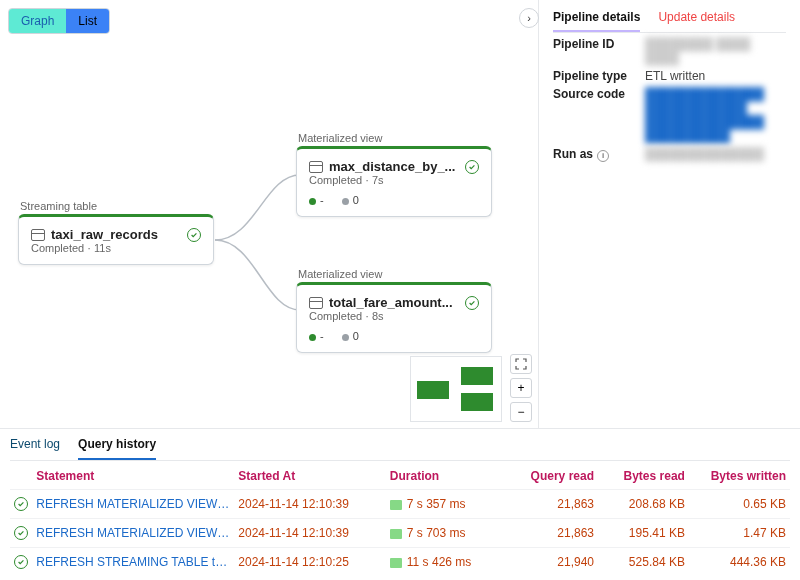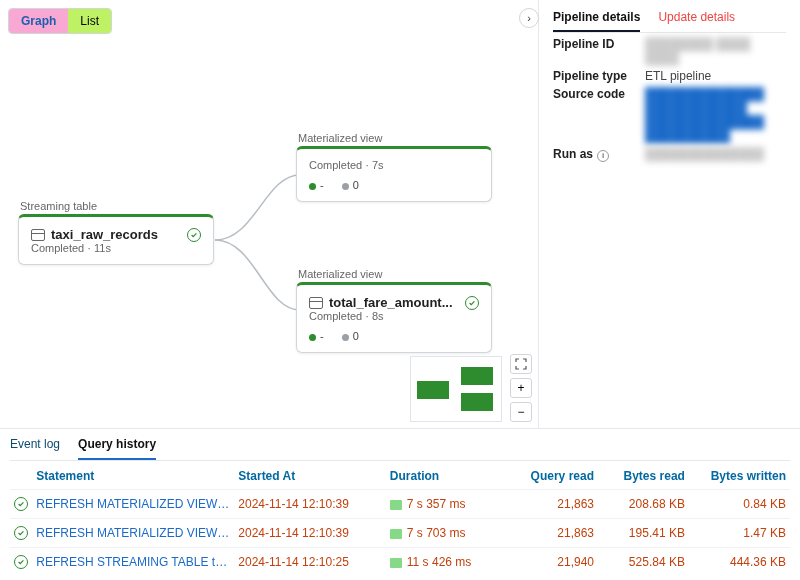--- a/index.html
+++ b/index.html
@@ -1,22 +1,22 @@
 <!DOCTYPE html>
 <html><head>
 <meta charset="utf-8">
 <style>
   * { box-sizing: border-box; margin: 0; padding: 0; font-family: -apple-system, BlinkMacSystemFont, "Segoe UI", sans-serif; }
   body { width: 800px; height: 580px; overflow: hidden; background: #fff; font-size: 12px; color: #333; }
   .root { display: flex; flex-direction: column; height: 100%; }
   .main { display: flex; flex: 1; min-height: 0; }
   .canvas-wrap { flex: 1; position: relative; background: #fff; }
   .view-toggle { position: absolute; top: 8px; left: 8px; display: inline-flex; border: 1px solid #cfd6dc; border-radius: 4px; overflow: hidden; z-index: 5; }
-  .view-toggle button { border: none; background: #bef264; padding: 5px 12px; font-size: 12px; cursor: pointer; }
-  .view-toggle button.active { background: #f9a8d4; color: #1b5fae; font-weight: 700; }
+  .view-toggle button { border: none; background: #3b82f6; padding: 5px 12px; font-size: 12px; cursor: pointer; }
+  .view-toggle button.active { background: #5eead4; color: #1b5fae; font-weight: 400; }
   .chevron { position: absolute; right: -1px; top: 8px; width: 20px; height: 20px; border: 1px solid #d1d5da; border-radius: 50%; background: #fff; display: flex; align-items: center; justify-content: center; font-size: 11px; cursor: pointer; z-index: 5; }
   .canvas { position: absolute; inset: 0; background-image: radial-gradient(#dcdcdc 0.5px, transparent 0.5px); background-size: 6px 6px; background-position: 2px 2px; }
   .svg-edges { position: absolute; inset: 0; pointer-events: none; }
   .node-group { position: absolute; }
   .node-label { font-size: 11px; color: #666; margin: 0 0 2px 2px; }
   .node { width: 196px; background: #fff; border: 1px solid #d0d6dc; border-top: 3px solid #2e8b2e; border-radius: 6px; box-shadow: 0 1px 3px rgba(0,0,0,0.08); padding: 10px 12px; }
   .node-title { display: flex; align-items: center; gap: 6px; font-size: 13px; font-weight: 600; color: #222; }
   .node-title .nm { flex: 1; overflow: hidden; text-overflow: ellipsis; white-space: nowrap; }
   .tbl-icon { width: 14px; height: 12px; border: 1.2px solid #666; border-radius: 2px; position: relative; }
   .tbl-icon::after { content: ""; position: absolute; left: 0; right: 0; top: 3px; border-top: 1.2px solid #666; }
@@ -27,33 +27,33 @@
   .dot { width: 7px; height: 7px; border-radius: 50%; display: inline-block; margin-right: 4px; vertical-align: middle; }
   .dot.green { background: #2e8b2e; }
   .dot.grey { background: #9aa0a6; }
   .minimap { position: absolute; right: 36px; bottom: 6px; width: 92px; height: 66px; border: 1px solid #e1e4e8; background: #fff; }
   .minimap .blk { position: absolute; background: #2e8b2e; }
   .map-controls { position: absolute; right: 6px; bottom: 6px; display: flex; flex-direction: column; gap: 4px; }
   .map-controls button { width: 22px; height: 20px; border: 1px solid #d1d5da; background: #fff; border-radius: 3px; font-size: 12px; cursor: pointer; display: flex; align-items: center; justify-content: center; }
   .sidebar { width: 262px; border-left: 1px solid #e6e8eb; padding: 10px 14px; background: #fff; }
   .sb-tabs { display: flex; gap: 18px; border-bottom: 1px solid #e6e8eb; font-size: 12px; }
   .sb-tabs div { padding: 0 0 6px; cursor: pointer; color: #ef4444; }
-  .sb-tabs div.active { font-weight: 600; color: #111; border-bottom: 2px solid #0f172a; }
+  .sb-tabs div.active { font-weight: 600; color: #111; border-bottom: 2px solid #c4b5fd; }
   .sb-row { display: flex; margin-top: 4px; font-size: 12px; }
   .sb-row .k { width: 92px; font-weight: 600; color: #222; }
   .sb-row .v { flex: 1; color: #444; }
   .sb-row .blur { color: #ccc; filter: blur(3px); }
   .sb-row .link { color: #1b6ac9; filter: blur(3px); }
   .sb-row .info { display: inline-flex; width: 12px; height: 12px; border: 1px solid #999; border-radius: 50%; font-size: 8px; align-items: center; justify-content: center; margin-left: 4px; color: #777; }
   .bottom { border-top: 1px solid #e6e8eb; padding: 0 10px 4px; }
   .btm-tabs { display: flex; gap: 18px; border-bottom: 1px solid #e6e8eb; font-size: 12px; padding: 8px 0 0; }
   .btm-tabs div { padding: 0 0 7px; cursor: pointer; color: #0c4a6e; }
   .btm-tabs div.active { font-weight: 600; color: #111; border-bottom: 2px solid #1b6ac9; }
   table { width: 100%; border-collapse: collapse; font-size: 12px; table-layout: fixed; }
-  th { text-align: left; font-weight: 600; color: #0369a1; padding: 8px 4px 6px; }
+  th { text-align: left; font-weight: 600; color: #be185d; padding: 8px 4px 6px; }
   th.r, td.r { text-align: right; }
   tbody td { padding: 7px 4px; border-top: 1px solid #f0f1f3; color: #c2410c; white-space: nowrap; overflow: hidden; text-overflow: ellipsis; }
   td.stmt { color: #1b6ac9; }
   .st-icon { width: 14px; height: 14px; border: 1.5px solid #2e8b2e; border-radius: 50%; display: inline-flex; align-items: center; justify-content: center; }
   .durbar { display: inline-block; width: 12px; height: 10px; background: #86d986; border-radius: 1px; margin-right: 5px; vertical-align: middle; }
 </style>
 </head>
 <body>
 
 <div class="root">
@@ -83,20 +83,29 @@
                   </svg>
                 </span>
             </div>
             <div class="node-sub">Completed · 11s</div>
           </div>
         </div>
 
         <div class="node-group" style="left:296px; top:132px;">
           <div class="node-label">Materialized view</div>
           <div class="node">
+            <div class="node-title">
+              <span class="tbl-icon"></span>
+              <span class="nm">max_distance_by_...</span>
+              <span class="check">
+                  <svg viewBox="0 0 10 10">
+                    <path d="M2 5 L4 7 L8 3" stroke="#2e8b2e" stroke-width="1.5" fill="none"></path>
+                  </svg>
+                </span>
+            </div>
             <div class="node-sub">Completed · 7s</div>
             <div class="node-stats">
               <span><i class="dot green"></i><span>-</span></span>
               <span><i class="dot grey"></i><span>0</span></span>
             </div>
           </div>
         </div>
 
         <div class="node-group" style="left:296px; top:268px;">
           <div class="node-label">Materialized view</div>
@@ -139,21 +148,21 @@
       <div class="sb-tabs">
         <div class="active">Pipeline details</div>
         <div>Update details</div>
       </div>
       <div class="sb-row">
         <span class="k">Pipeline ID</span>
         <span class="v blur">████████ ████<br>████</span>
       </div>
       <div class="sb-row">
         <span class="k">Pipeline type</span>
-        <span class="v">ETL pipeline</span>
+        <span class="v">ETL written</span>
       </div>
       <div class="sb-row">
         <span class="k">Source code</span>
         <span class="v link">██████████████<br>████████████<br>██████████████<br>██████████</span>
       </div>
       <div class="sb-row">
         <span class="k"><span>Run as</span><span class="info">i</span></span>
         <span class="v blur">██████████████</span>
       </div>
     </div>
@@ -190,21 +199,21 @@
             <td><span class="st-icon">
                 <svg width="8" height="8" viewBox="0 0 10 10">
                   <path d="M2 5 L4 7 L8 3" stroke="#2e8b2e" stroke-width="1.5" fill="none"></path>
                 </svg>
               </span></td>
             <td class="stmt">REFRESH MATERIALIZED VIEW max_di...</td>
             <td>2024-11-14 12:10:39</td>
             <td><span class="durbar"></span>7 s 357 ms</td>
             <td class="r">21,863</td>
             <td class="r">208.68 KB</td>
-            <td class="r">0.84 KB</td>
+            <td class="r">0.65 KB</td>
           </tr>
           <tr>
             <td><span class="st-icon">
                 <svg width="8" height="8" viewBox="0 0 10 10">
                   <path d="M2 5 L4 7 L8 3" stroke="#2e8b2e" stroke-width="1.5" fill="none"></path>
                 </svg>
               </span></td>
             <td class="stmt">REFRESH MATERIALIZED VIEW total_fa...</td>
             <td>2024-11-14 12:10:39</td>
             <td><span class="durbar"></span>7 s 703 ms</td>

